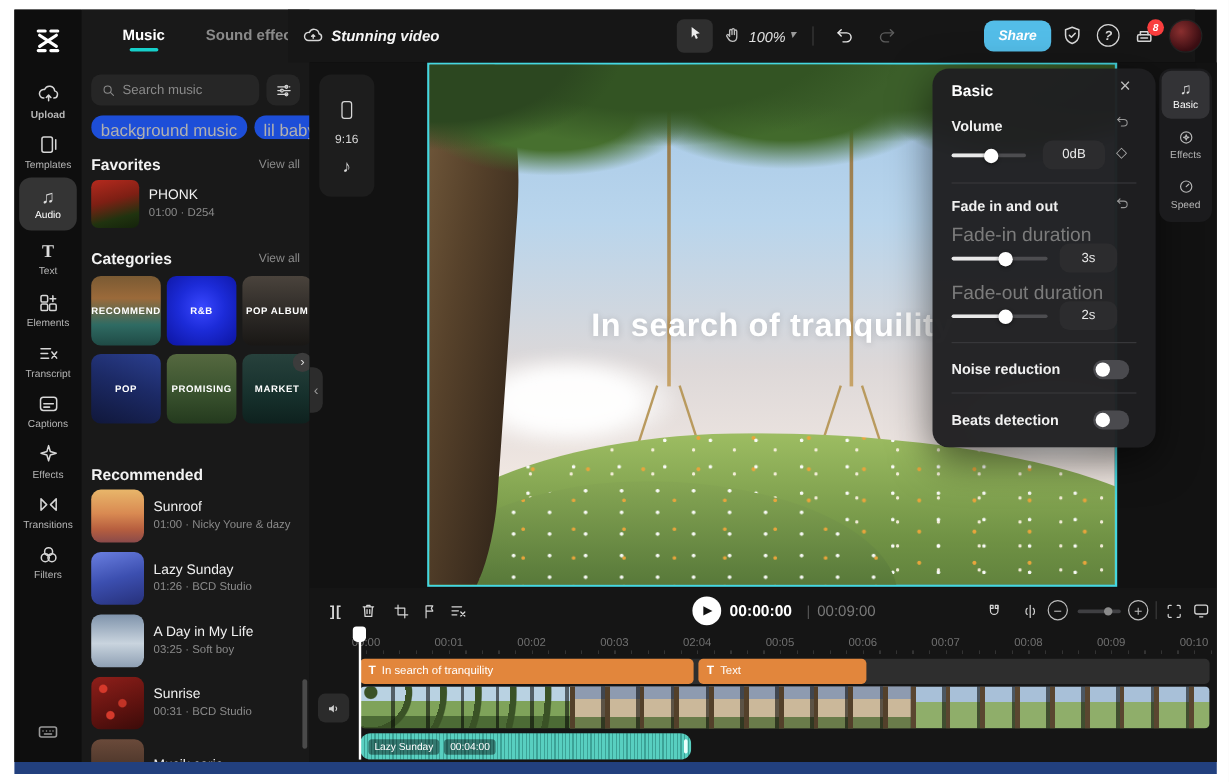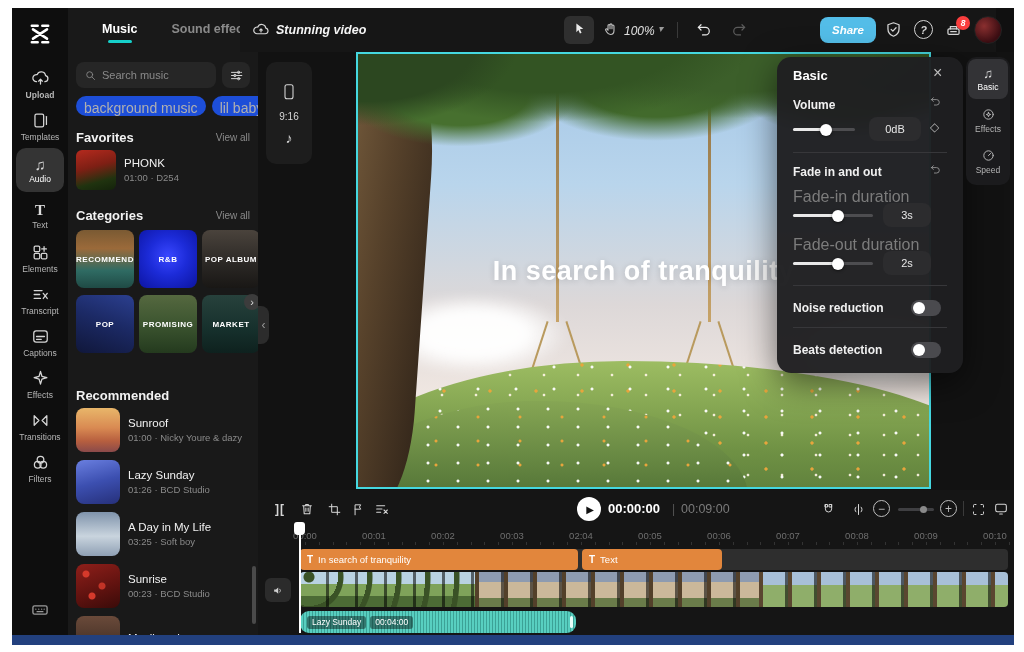--- a/index.html
+++ b/index.html
@@ -313,21 +313,21 @@
       <div class="thumb" style="background:linear-gradient(180deg,#7f93ab 0%,#c9d4de 55%,#8fa0b4 100%);"></div>
       <div>
         <div class="t">A Day in My Life</div>
         <div class="m">03:25 · Soft boy</div>
       </div>
     </div>
     <div class="songrow" style="top:556px;">
       <div class="thumb" style="background-image:radial-gradient(circle 4px at 10px 10px,#d5392b 0 3px,rgba(0,0,0,0) 4px),radial-gradient(circle 4px at 26px 22px,#c23326 0 3px,rgba(0,0,0,0) 4px),radial-gradient(circle 4px at 16px 32px,#d5392b 0 3px,rgba(0,0,0,0) 4px),linear-gradient(160deg,#8f1f1a,#5e120f 60%,#3a0b09);"></div>
       <div>
         <div class="t">Sunrise</div>
-        <div class="m">00:23 · BCD Studio</div>
+        <div class="m">00:31 · BCD Studio</div>
       </div>
     </div>
     <div class="songrow" style="top:608px;">
       <div class="thumb" style="background:linear-gradient(180deg,#6a4a3a,#33241c);"></div>
       <div>
         <div class="t">Musik ceria</div>
       </div>
     </div>
   </div>
   <div class="abs scrollthumb"></div>

